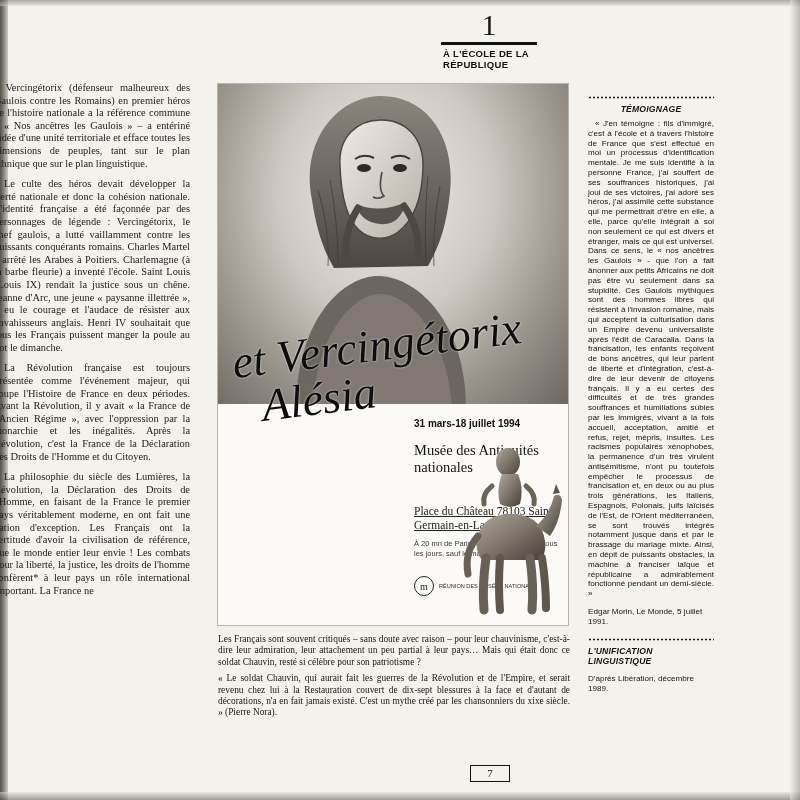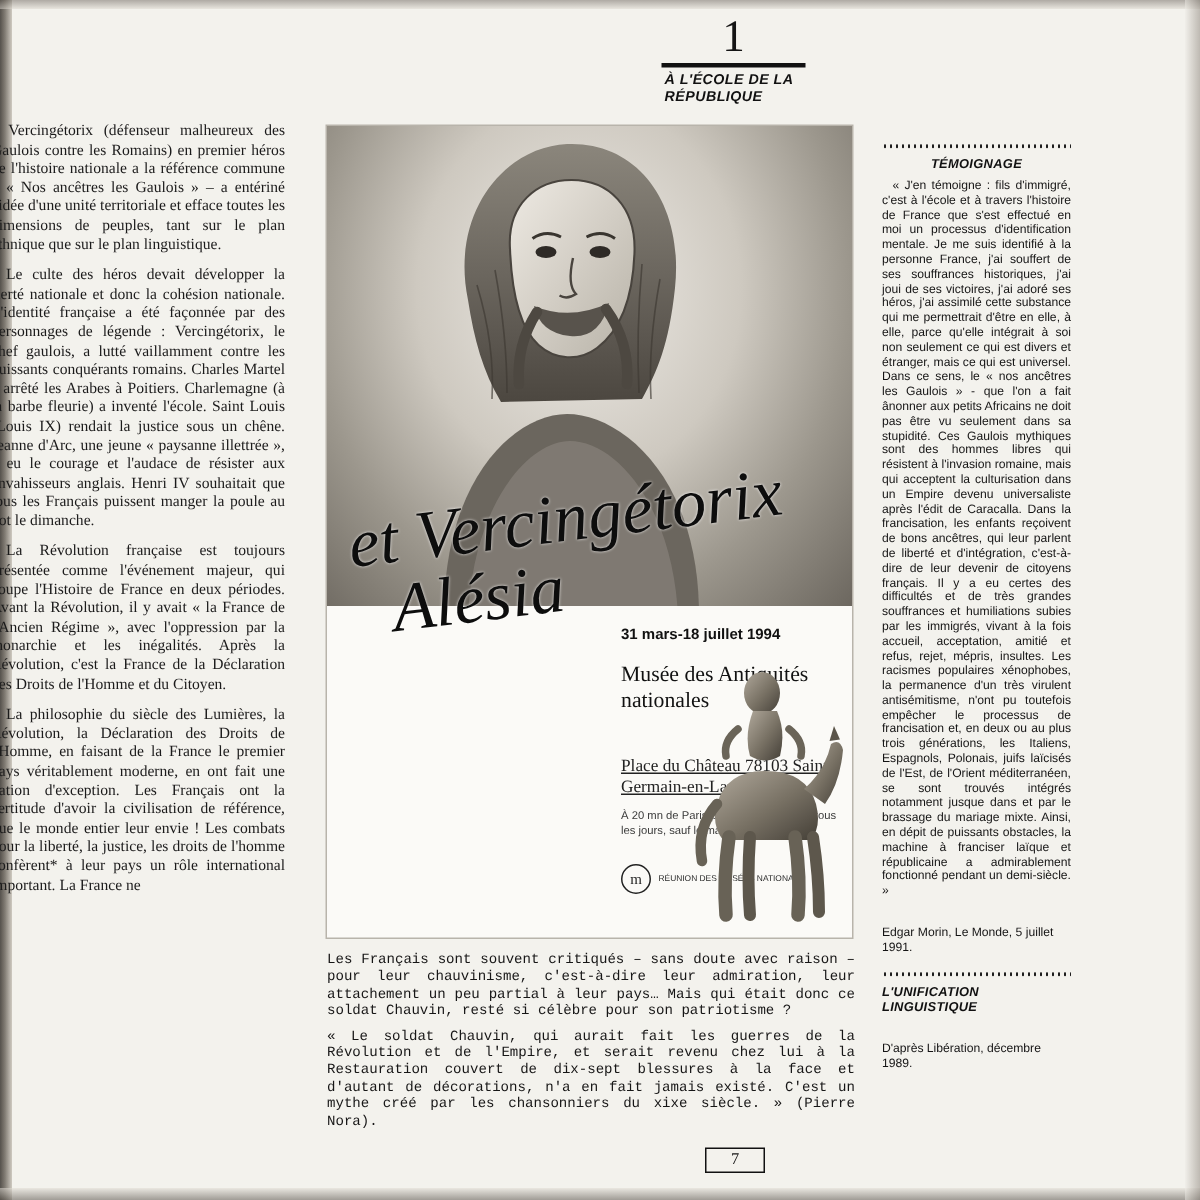--- a/index.html
+++ b/index.html
@@ -52,21 +52,21 @@
   .chapter .num{
     font-family:"Liberation Serif", serif;
     font-size:30px;line-height:30px;font-weight:400;color:#141414;
     letter-spacing:0;
   }
   .chapter .rule{
     height:3px;background:#111;margin:2px 0 3px 0;
   }
   .chapter .ttl{
     font-size:9.5px;font-weight:700;color:#111;line-height:11px;
-    letter-spacing:.3px;text-align:left;padding-left:2px;font-style:italic;
+    letter-spacing:.3px;text-align:left;padding-left:2px;
   }
 
   
   .col-left{
     position:absolute;left:-6px;top:82px;width:196px;
     font-family:"Liberation Serif", serif;
     font-size:10.4px;line-height:12.6px;color:#1b1b1b;
     text-align:justify;
     -webkit-hyphens:auto;hyphens:auto;
   }
@@ -136,21 +136,21 @@
   
   .caption{
     position:absolute;left:218px;top:634px;width:352px;
     font-family:"Liberation Serif", serif;
     font-size:9.4px;line-height:11.4px;color:#161616;text-align:justify;
   }
   .caption h4{
     font-family:"Liberation Sans", sans-serif;
     font-size:9.6px;margin:0 0 3px 0;font-weight:700;color:#111;
   }
-  .caption p{margin:0 0 4px 0;font-family:Liberation Mono, monospace;}
+  .caption p{margin:0 0 4px 0;}
   .caption .quote{margin-top:5px;}
 
   
   .col-right{
     position:absolute;left:588px;top:95px;width:126px;
   }
   .dotline{
     height:5px;
     background-image:radial-gradient(#1a1a1a 0.8px, transparent 1px);
     background-size:4px 5px;background-repeat:repeat-x;
@@ -160,21 +160,21 @@
     font-size:8.6px;font-style:italic;font-weight:700;color:#111;
     letter-spacing:.2px;margin:0 0 5px 0;text-align:center;
   }
   .kicker.left{text-align:left;}
   .rcol-body{
     font-size:8.1px;line-height:9.8px;color:#141414;text-align:justify;
     -webkit-hyphens:auto;hyphens:auto;
   }
   .rcol-body p{margin:0 0 6px 0;text-indent:7px;}
   .src{
-    font-size:8.1px;line-height:10px;color:#141414;margin-top:18px;
+    font-size:8.1px;line-height:10px;color:#141414;margin-top:8px;
   }
   .gap{height:10px;}
 
   
   .folio{
     position:absolute;left:470px;top:765px;width:38px;text-align:center;
     border:1.2px solid #111;font-family:"Liberation Serif", serif;
     font-size:11px;line-height:15px;color:#111;
   }
 </style>

